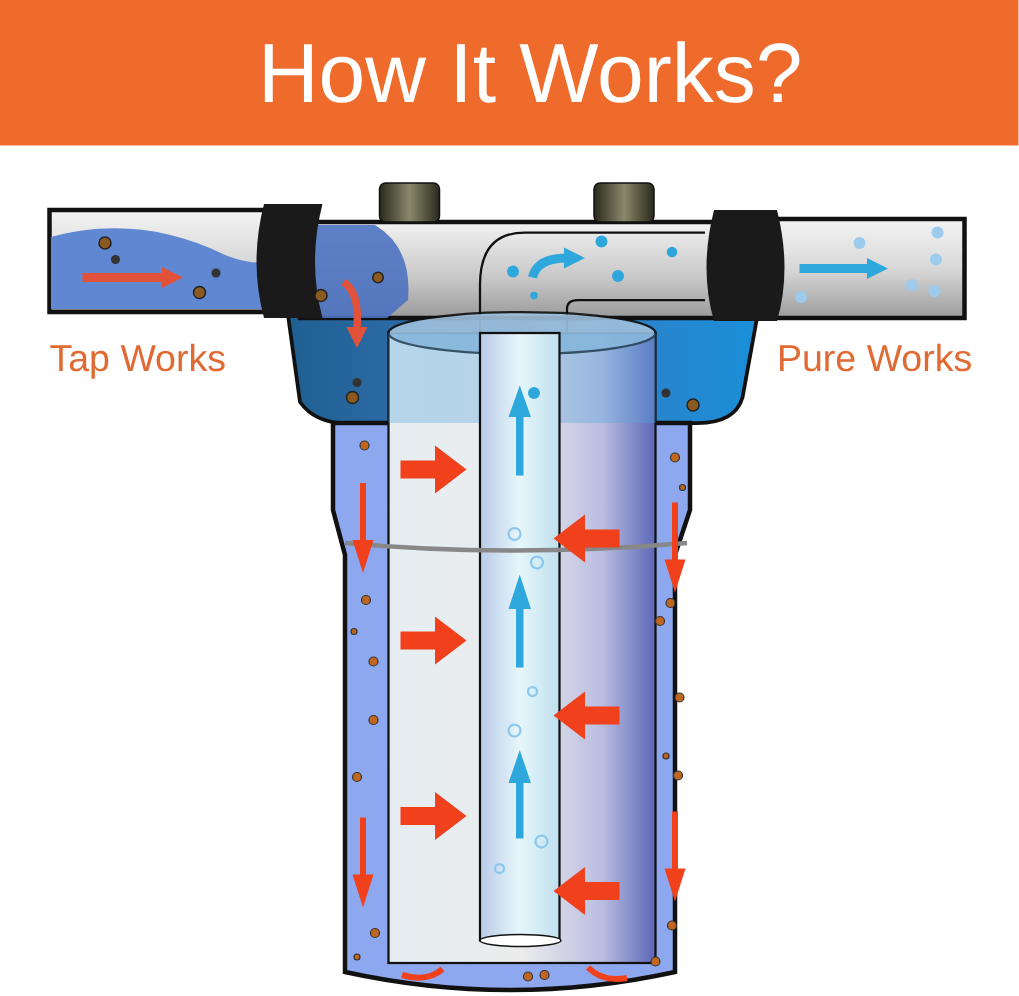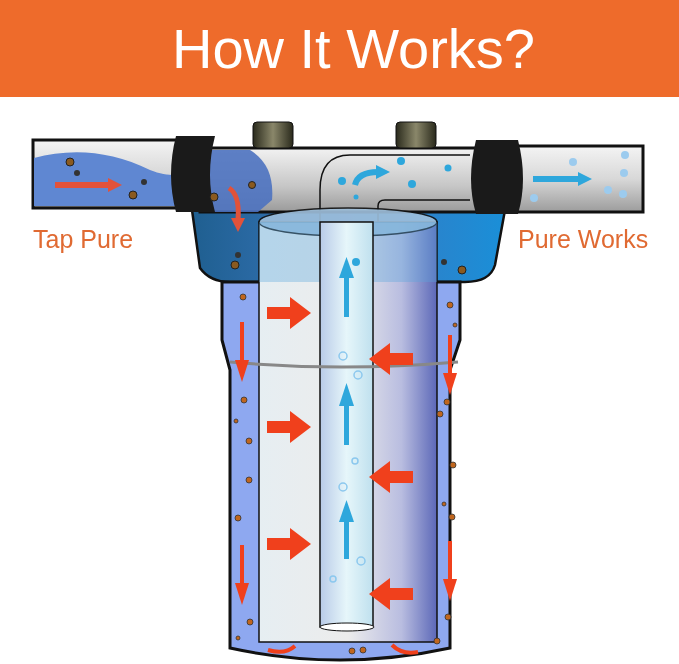--- a/index.html
+++ b/index.html
@@ -11,21 +11,21 @@
   .pure{left:518px;top:225px;}
   svg.diagram{position:absolute;left:0;top:97px;}
 </style>
 </head>
 <body>
 
 <div class="banner">
   <span class="banner-title">How It Works?</span>
 </div>
 
-<div class="label tap">Tap Pure</div>
+<div class="label tap">Tap Works</div>
 <div class="label pure">Pure Works</div>
 
 <svg class="diagram" width="679" height="567" viewBox="0 97 679 567">
   <defs>
     <linearGradient id="pipeG" x1="0" y1="0" x2="0" y2="1">
       <stop offset="0" stop-color="#f4f4f4"></stop>
       <stop offset="0.5" stop-color="#d8d8d8"></stop>
       <stop offset="1" stop-color="#9c9c9c"></stop>
     </linearGradient>
     <linearGradient id="headG" x1="0" y1="0" x2="0" y2="1">

